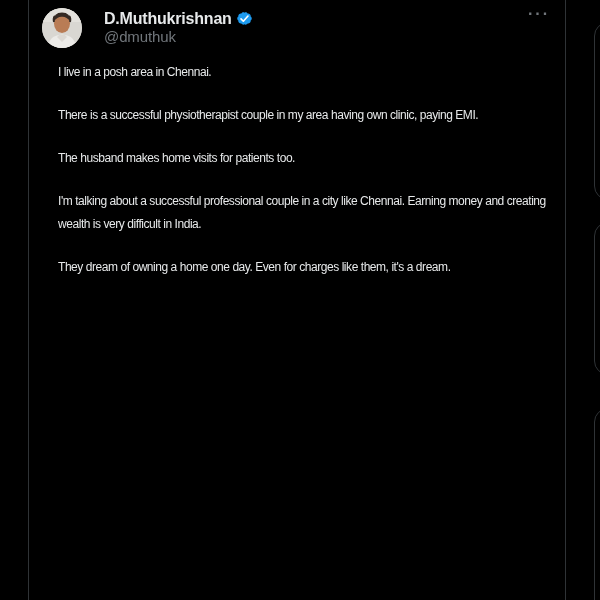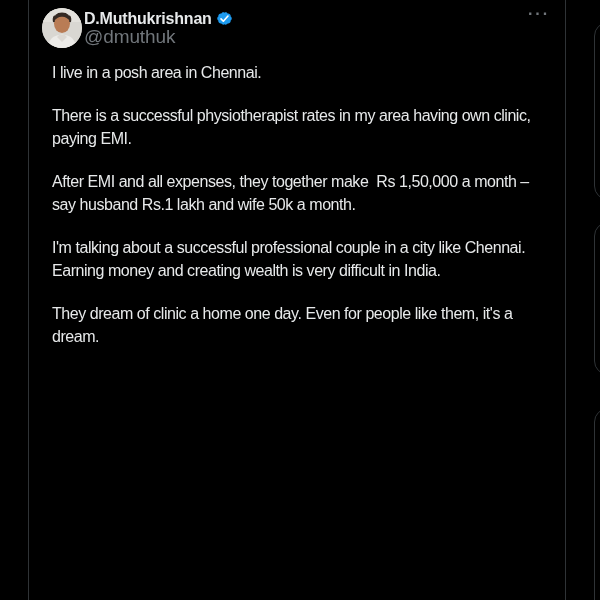--- a/index.html
+++ b/index.html
@@ -28,57 +28,57 @@
   }
   .avatar {
     width: 40px; height: 40px;
     border-radius: 50%;
     overflow: hidden;
     flex: 0 0 40px;
     cursor: pointer;
     background: #d9d7d2;
   }
   .avatar svg { display: block; width: 40px; height: 40px; }
-  .author-block { margin-left: 2px; padding-top: 1px; cursor: pointer; }
+  .author-block { margin-left: 22px; padding-top: 1px; cursor: pointer; }
   .author-name-row { display: flex; align-items: center; gap: 4px; }
   .author-name {
     color: var(--text-primary, #e7e9ea);
     font-size: 16px;
     font-weight: 700;
     line-height: 19px;
     letter-spacing: -0.2px;
   }
   .verified-badge { display: inline-flex; width: 17px; height: 17px; }
   .verified-badge svg { width: 17px; height: 17px; }
   .author-handle {
     color: var(--text-secondary, #71767b);
-    font-size: 19px;
+    font-size: 15px;
     line-height: 18px;
     letter-spacing: -0.1px;
   }
   .more-button {
     position: absolute;
     top: 6px; right: 2px;
     color: var(--text-secondary, #71767b);
     font-size: 16px;
     font-weight: 700;
     letter-spacing: 2px;
     line-height: 16px;
     background: none; border: none;
     cursor: pointer;
     font-family: inherit;
   }
   
   .tweet-text { margin-top: 13px; }
   .tweet-text p {
     color: var(--text-primary, #e7e9ea);
-    font-size: 16px;
+    font-size: 12px;
     line-height: 23px;
     letter-spacing: -0.45px;
-    margin: 0 0 20px 10px;
+    margin: 0 0 20px 16px;
     white-space: pre-wrap;
     font-weight: 400;
   }
   
   .side-card {
     position: absolute;
     left: 594px;
     width: 40px;
     border: 1px solid var(--border, #2f3336);
     border-radius: 14px;
@@ -123,23 +123,23 @@
           </svg>
         </span>
       </div>
       <div class="author-handle">@dmuthuk</div>
     </div>
     <button class="more-button">···</button>
   </div>
 
   <div class="tweet-text">
       <p>I live in a posh area in Chennai.</p>
-      <p>There is a successful physiotherapist rates in my area having own clinic, paying EMI.</p>
-      <p>After EMI and all expenses, they together make  Rs 1,50,000 a month – say husband Rs.1 lakh and wife 50k a month.</p>
+      <p>There is a successful physiotherapist couple in my area having own clinic, paying EMI.</p>
+      <p>The husband makes home visits for patients too.</p>
       <p>I'm talking about a successful professional couple in a city like Chennai. Earning money and creating wealth is very difficult in India.</p>
-      <p>They dream of clinic a home one day. Even for people like them, it's a dream.</p>
+      <p>They dream of owning a home one day. Even for charges like them, it's a dream.</p>
     </div>
 
 </div>
 
 <div class="side-card c1"></div>
 <div class="side-card c2"></div>
 <div class="side-card c3"></div>
 
 </body></html>

